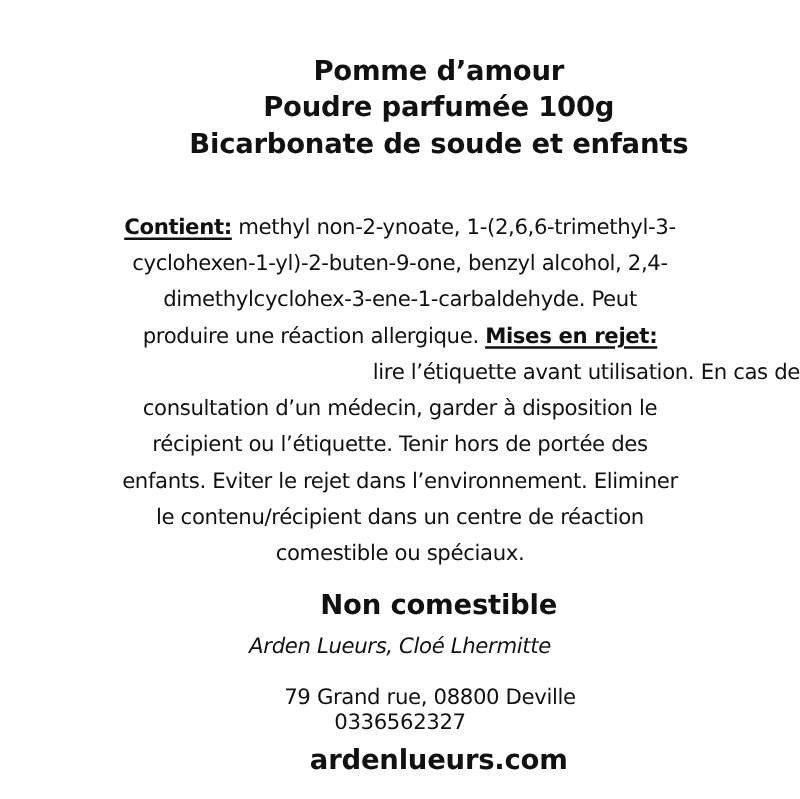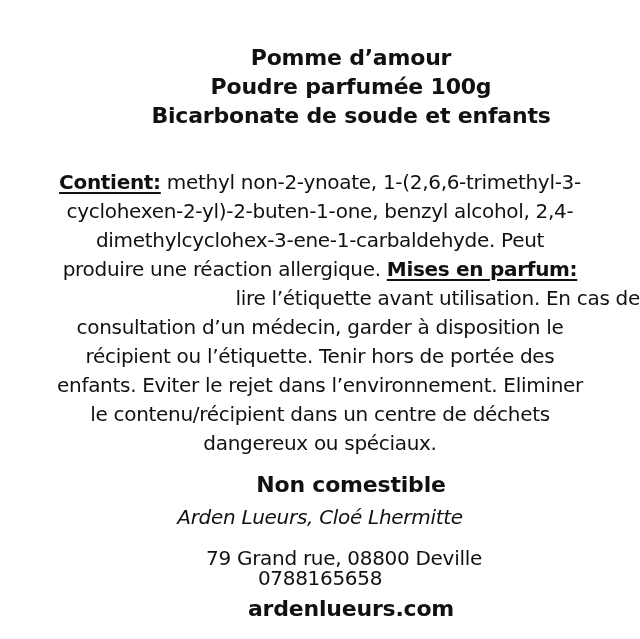--- a/index.html
+++ b/index.html
@@ -14,21 +14,21 @@
       overflow: hidden;
       color: #111111;
       font-family: "DejaVu Sans", sans-serif;
     }
     .line {
       position: absolute;
       left: 0;
       width: 640px;
       text-align: center;
       white-space: nowrap;
-      font-size: 20px;
+      font-size: 17px;
       line-height: 29px;
       height: 29px;
       letter-spacing: -0.3px;
     }
     .bold {
       font-weight: bold;
       font-size: 22px;
       letter-spacing: -0.2px;
       margin-left: 31px;
     }
@@ -44,31 +44,31 @@
 
 <div>
 
   <div class="line bold" style="top:43px;">Pomme d’amour</div>
   <div class="line bold" style="top:72px;">Poudre parfumée 100g</div>
   <div class="line bold" style="top:101px;">Bicarbonate de soude et enfants</div>
 
   <div class="line" style="top:168px;">
     <span class="u">Contient:</span><span> methyl non-2-ynoate, 1-(2,6,6-trimethyl-3-</span>
   </div>
-  <div class="line" style="top:197px;">cyclohexen-2-yl)-2-buten-1-one, benzyl alcohol, 2,4-</div>
+  <div class="line" style="top:197px;">cyclohexen-1-yl)-2-buten-9-one, benzyl alcohol, 2,4-</div>
   <div class="line" style="top:226px;">dimethylcyclohex-3-ene-1-carbaldehyde. Peut</div>
   <div class="line" style="top:255px;">
-    <span>produire une réaction allergique. </span><span class="u">Mises en parfum:</span>
+    <span>produire une réaction allergique. </span><span class="u">Mises en rejet:</span>
   </div>
   <div class="line" style="top:284px;text-align:right;">lire l’étiquette avant utilisation. En cas de</div>
   <div class="line" style="top:313px;">consultation d’un médecin, garder à disposition le</div>
   <div class="line" style="top:342px;">récipient ou l’étiquette. Tenir hors de portée des</div>
   <div class="line" style="top:371px;">enfants. Eviter le rejet dans l’environnement. Eliminer</div>
-  <div class="line" style="top:400px;">le contenu/récipient dans un centre de déchets</div>
-  <div class="line" style="top:429px;">dangereux ou spéciaux.</div>
+  <div class="line" style="top:400px;">le contenu/récipient dans un centre de réaction</div>
+  <div class="line" style="top:429px;">comestible ou spéciaux.</div>
 
   <div class="line bold" style="top:470px;">Non comestible</div>
   <div class="line" style="top:503px;font-style:italic;">Arden Lueurs, Cloé Lhermitte</div>
   <div class="line" style="top:544px;margin-left:24px;">79 Grand rue, 08800 Deville</div>
-  <div class="line" style="top:564px;">0788165658</div>
+  <div class="line" style="top:564px;">0336562327</div>
   <div class="line bold" style="top:594px;">ardenlueurs.com</div>
 
 </div>
 
 </body></html>

